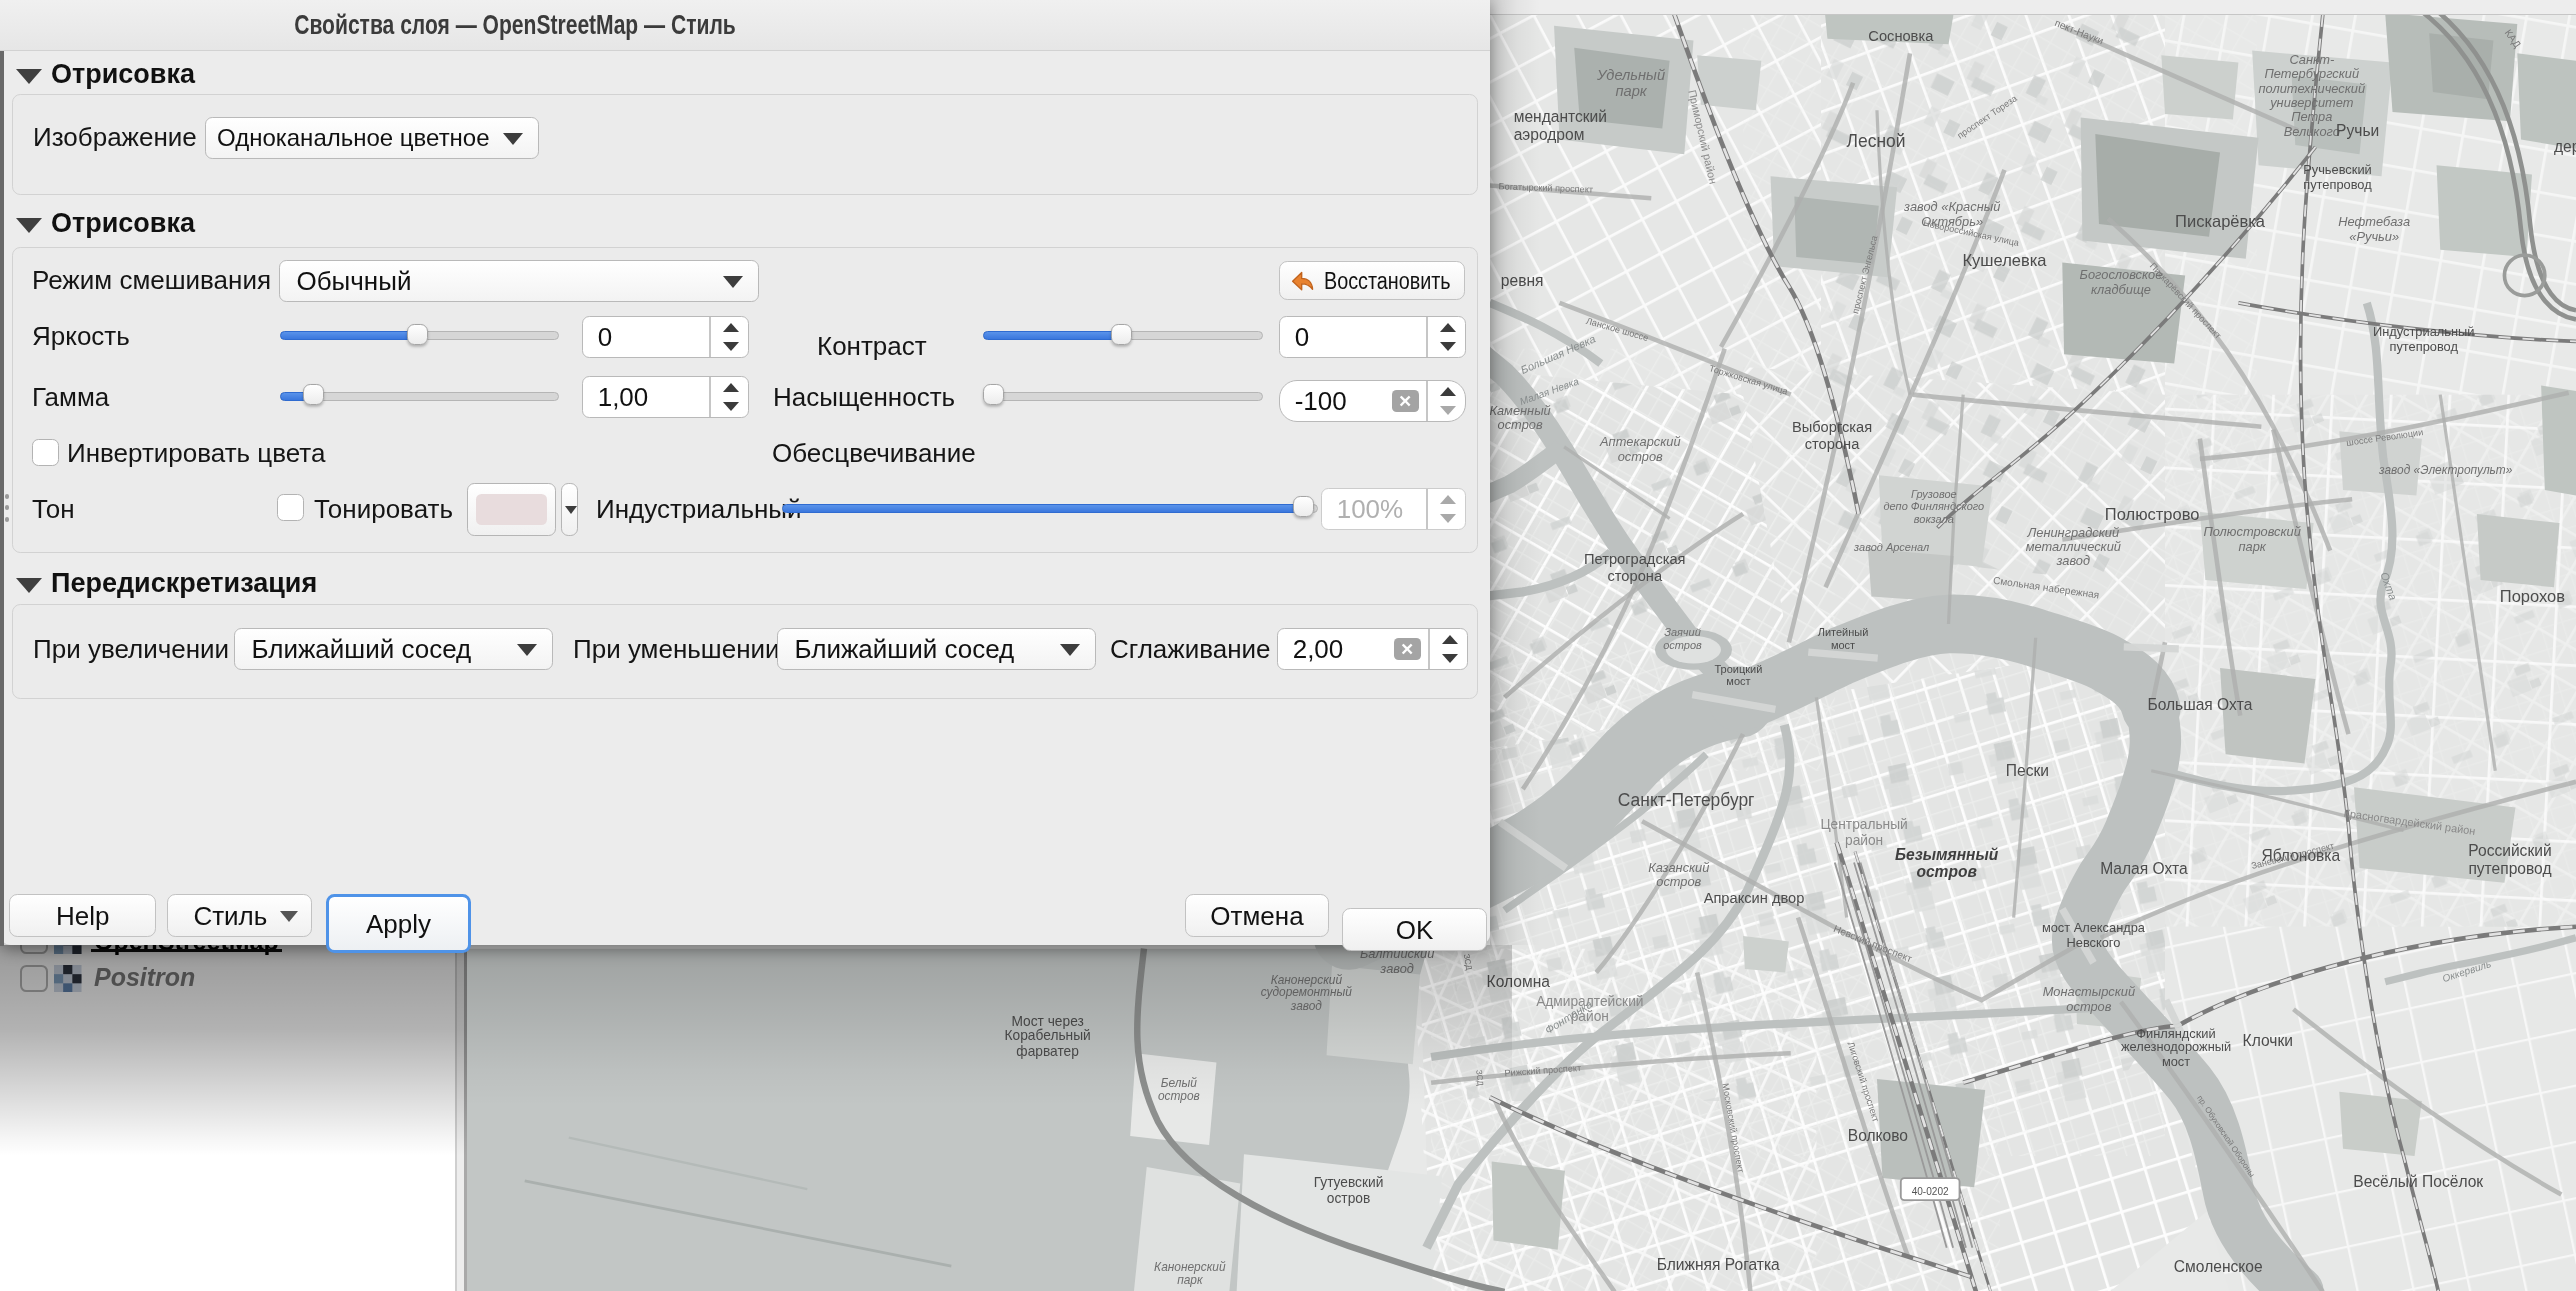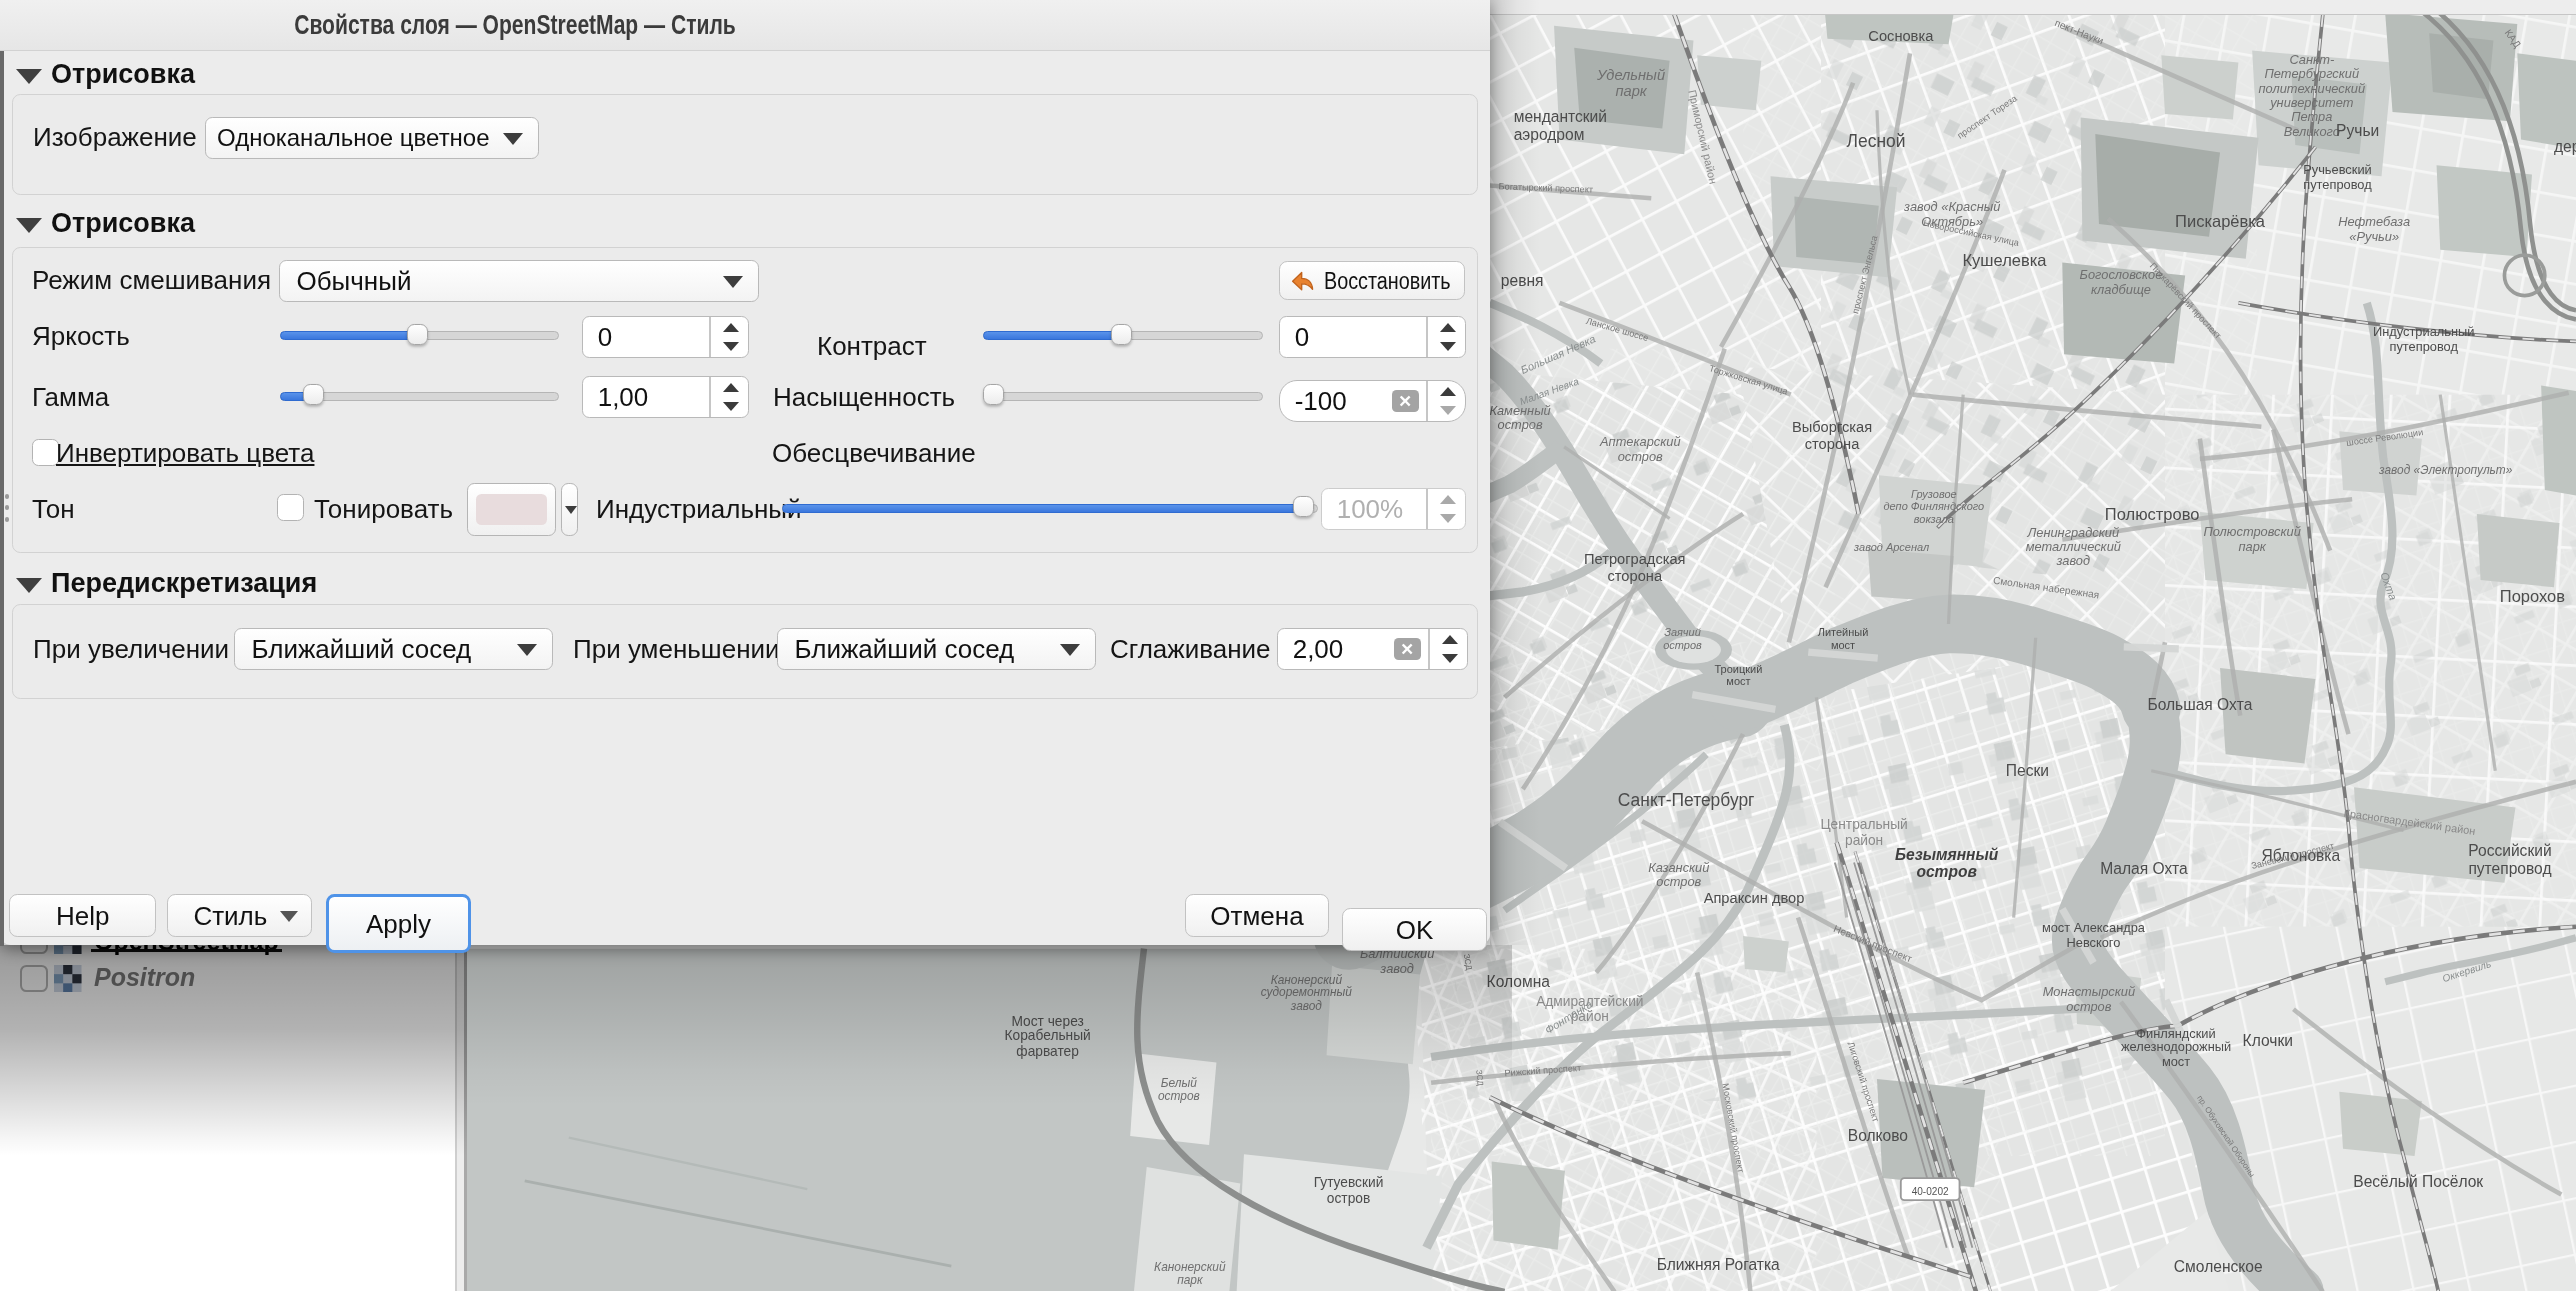--- a/index.html
+++ b/index.html
@@ -448,21 +448,21 @@
 <div class="groove" style="left:983px;top:392px;width:280px;"></div>
 <div class="handle" style="left:983px;top:384px;"></div>
 <div class="spin" style="left:1279px;top:380px;width:187px;height:42px;border-radius:18px;">
         <div class="val" style="">-100</div>
         <div class="div"></div>
         <div class="clr" style="right:46px;top:50%;margin-top:-11px;">✕</div>
         <div class="sarr-u" style="border-bottom-color:#3b3b3b;"></div>
         <div class="sarr-d" style="border-top-color:#a9a9a9;"></div>
       </div>
 <div class="cbx" style="left:32px;top:439px;"></div>
-<div class="lb" style="left:56px;top:435px;text-decoration:underline;">Инвертировать цвета</div>
+<div class="lb" style="left:67px;top:435px;">Инвертировать цвета</div>
 <div class="lb" style="left:772px;top:435px;">Обесцвечивание</div>
 <div class="lb" style="left:32px;top:491px;">Тон</div>
 <div class="cbx" style="left:277px;top:494px;"></div>
 <div class="lb" style="left:314px;top:491px;">Тонировать</div>
 <div class="swatch" style="left:467px;top:483px;width:89px;height:53px;">
         <div class="swin"></div>
       </div>
 <div class="swatch" style="left:561px;top:483px;width:17.4px;height:53px;">
         <div class="carr" style="right:-0.9px;left:0.9px;margin:auto;margin-top:-3.7px;border-left-width:6.4px;border-right-width:6.4px;border-top-width:8.3px;width:0;"></div>
       </div>

